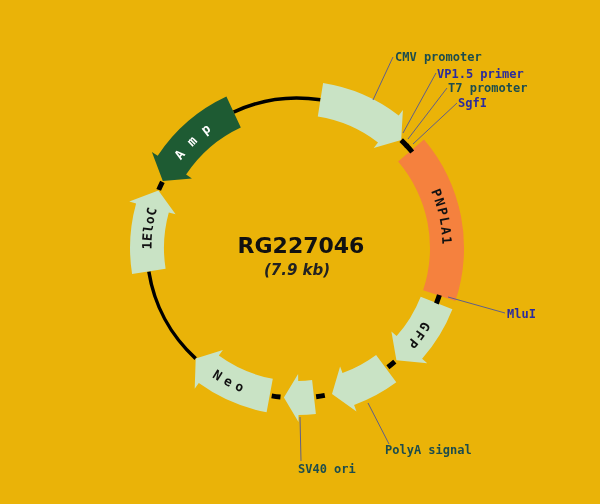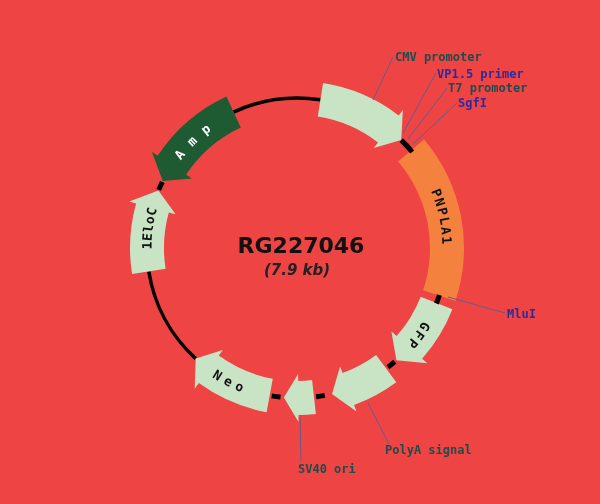--- a/index.html
+++ b/index.html
@@ -1,16 +1,16 @@
 <!DOCTYPE html>
 <html><head>
 <meta charset="utf-8">
 <style>
   html,body{margin:0;padding:0;background:#ffffff;}
-  .canvas{position:relative;width:600px;height:504px;background:#ef4444;overflow:hidden;}
+  .canvas{position:relative;width:600px;height:504px;background:#eab308;overflow:hidden;}
   svg{display:block;}
   text{user-select:none;}
 </style>
 </head>
 <body>
 
 <div class="canvas">
   <svg id="plasmid" width="600" height="504" viewBox="0 0 600 504">
     <g id="gen">
         <path d="M233.6 112.1A150 150 0 0 1 320.5 99.8" fill="none" stroke="#000000" stroke-width="3.5"></path>

